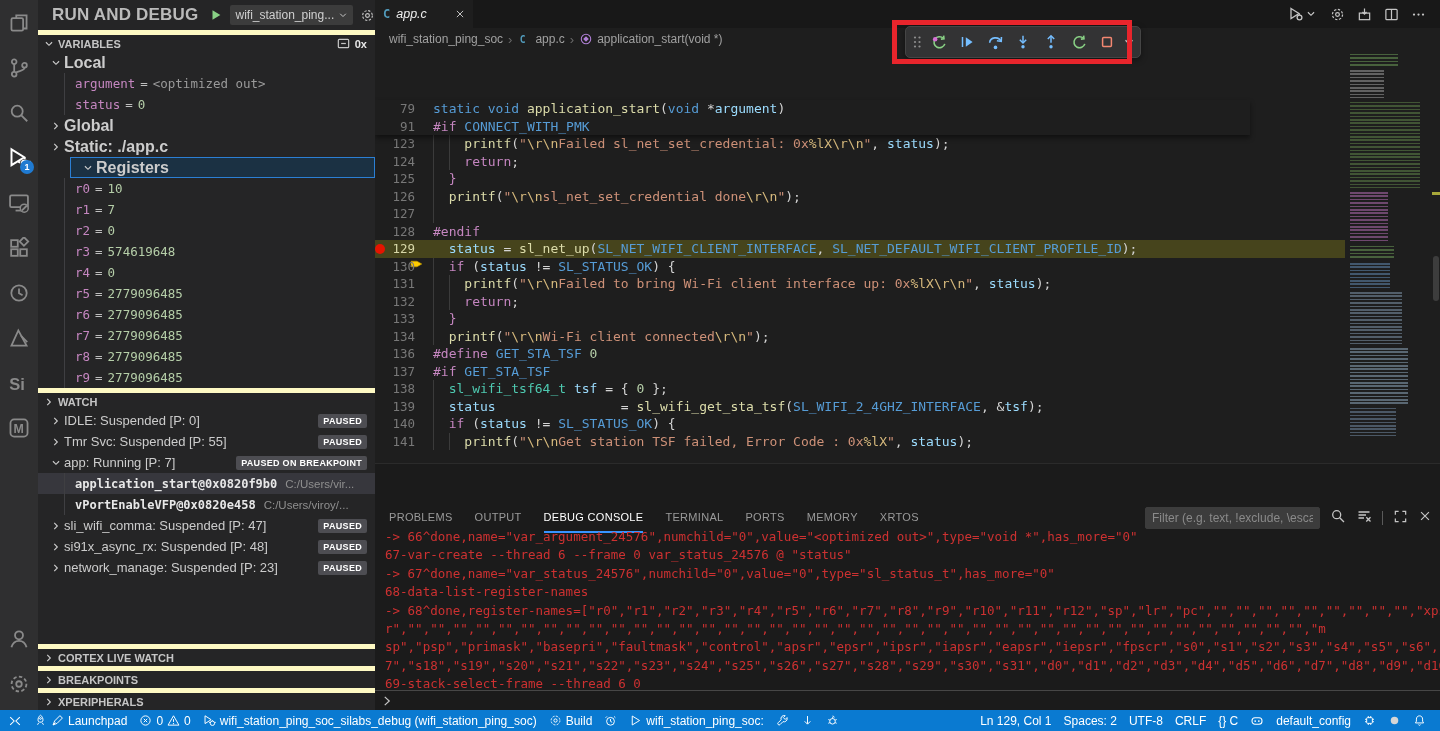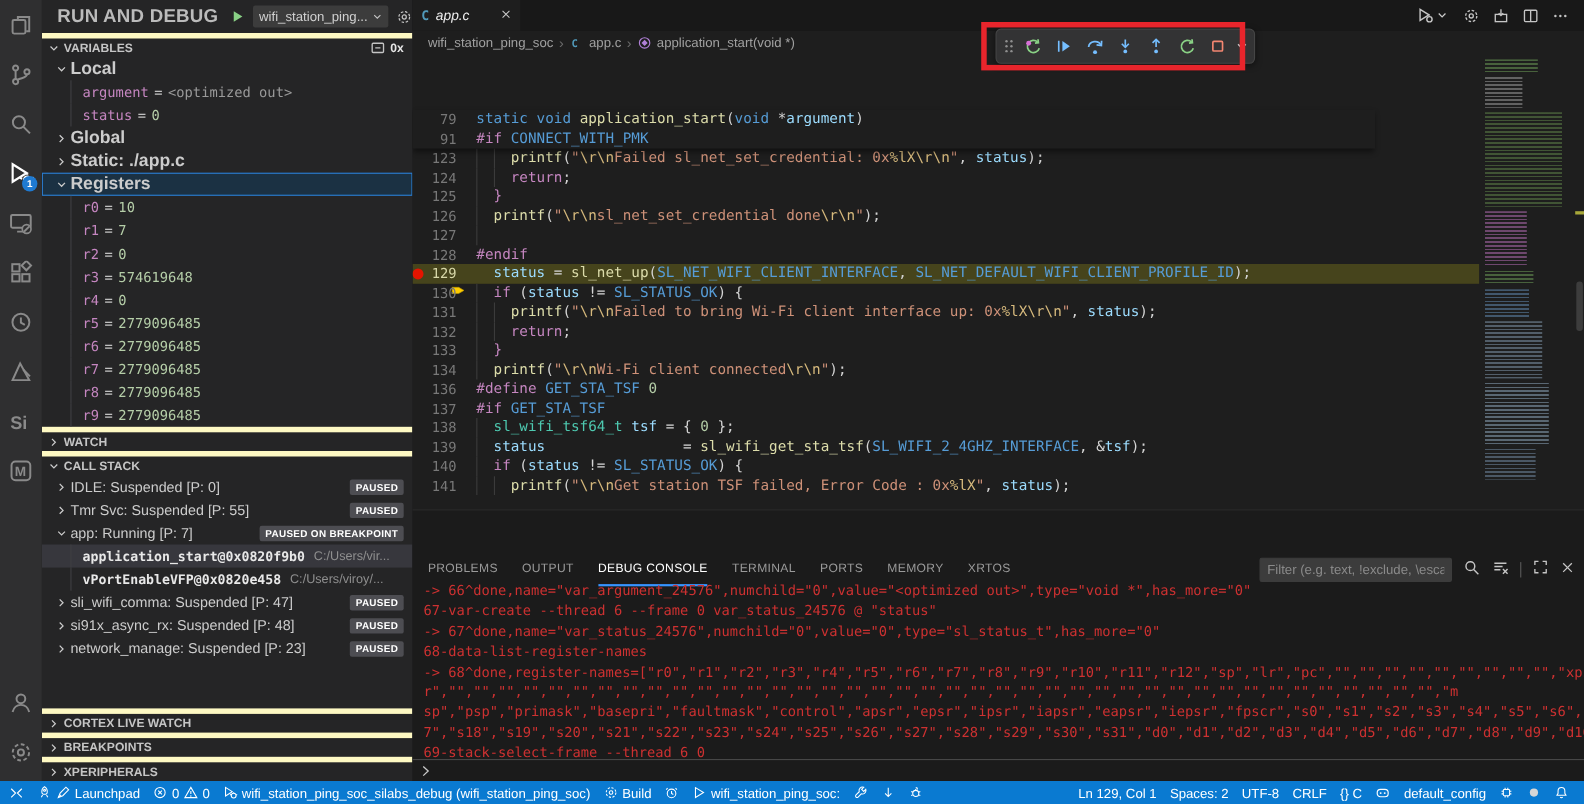--- a/index.html
+++ b/index.html
@@ -33,21 +33,21 @@
     align-items:center; justify-content:center; }
   .sb-sections { flex:1; display:flex; flex-direction:column; overflow:hidden; }
   .sec-header { height:22px; display:flex; align-items:center; gap:2px; padding:0 8px 0 4px;
     font-size:11px; font-weight:bold; color:#c5c5c5; border-top:5px solid #fef9c3; cursor:pointer; }
   .sec-header .flex { flex:1; }
   .hex-label { font-size:11px; font-weight:bold; color:#e8e8e8; margin-left:2px; }
   .sb-row { position:relative; height:21px; display:flex; align-items:center;
     font-size:16px; cursor:pointer; white-space:nowrap; }
   .sb-row .chev { width:16px; display:flex; justify-content:center; color:#cccccc; flex:none; }
   .sb-row.group { padding-left:10px; font-weight:bold; }
-  .sb-row.group.selected { background:rgba(14,70,115,.38); outline:1px solid #2b7fd4; outline-offset:-1px; }
+  .sb-row.group.selected { background:rgba(14,70,115,.38); outline:1px solid #2b7fd4; outline-offset:-1px;margin-left:32px; }
   .sb-row.leaf { padding-left:37px; font-family:"DejaVu Sans Mono", monospace; font-size:12.5px; }
   .tree-guide { position:absolute; left:26px; top:0; bottom:0; width:1px; background:#3f3f42; }
   .var-name { color:#c586c0; }
   .var-eq { color:#c0c0c0; margin:0 5px; }
   .val-num { color:#b5cea8; }
   .val-gray { color:#9a9a9a; }
   .sb-row.thread { padding-left:10px; font-size:13px; }
   .sb-row.frame { padding-left:37px; font-family:"DejaVu Sans Mono", monospace; font-size:12px; }
   .sb-row.frame.selected { background:#37373d; }
   .frame-name { color:#e8e8e8; font-weight:bold; }
@@ -397,29 +397,20 @@
         </div>
         <div class="sec-header">
           <span class="icon">
             <svg width="14" height="14" viewBox="0 0 16 16">
               <path d="M6 4.5L9.5 8 6 11.5" fill="none" stroke="#cccccc" stroke-width="1.3"></path>
             </svg>
           </span>
           <span>WATCH</span>
           <span class="flex"></span>
         </div>
-        <div class="sec-header">
-          <span class="icon">
-            <svg width="14" height="14" viewBox="0 0 16 16">
-              <path d="M4.5 6L8 9.5 11.5 6" fill="none" stroke="#cccccc" stroke-width="1.3"></path>
-            </svg>
-          </span>
-          <span>CALL STACK</span>
-          <span class="flex"></span>
-        </div>
         <div class="sb-row thread">
           <span class="chev">
             <svg width="14" height="14" viewBox="0 0 16 16">
               <path d="M6 4.5L9.5 8 6 11.5" fill="none" stroke="#cccccc" stroke-width="1.3"></path>
             </svg>
           </span>
           <span>IDLE: Suspended [P: 0]</span>
           <span class="badge">PAUSED</span>
         </div>
         <div class="sb-row thread">

